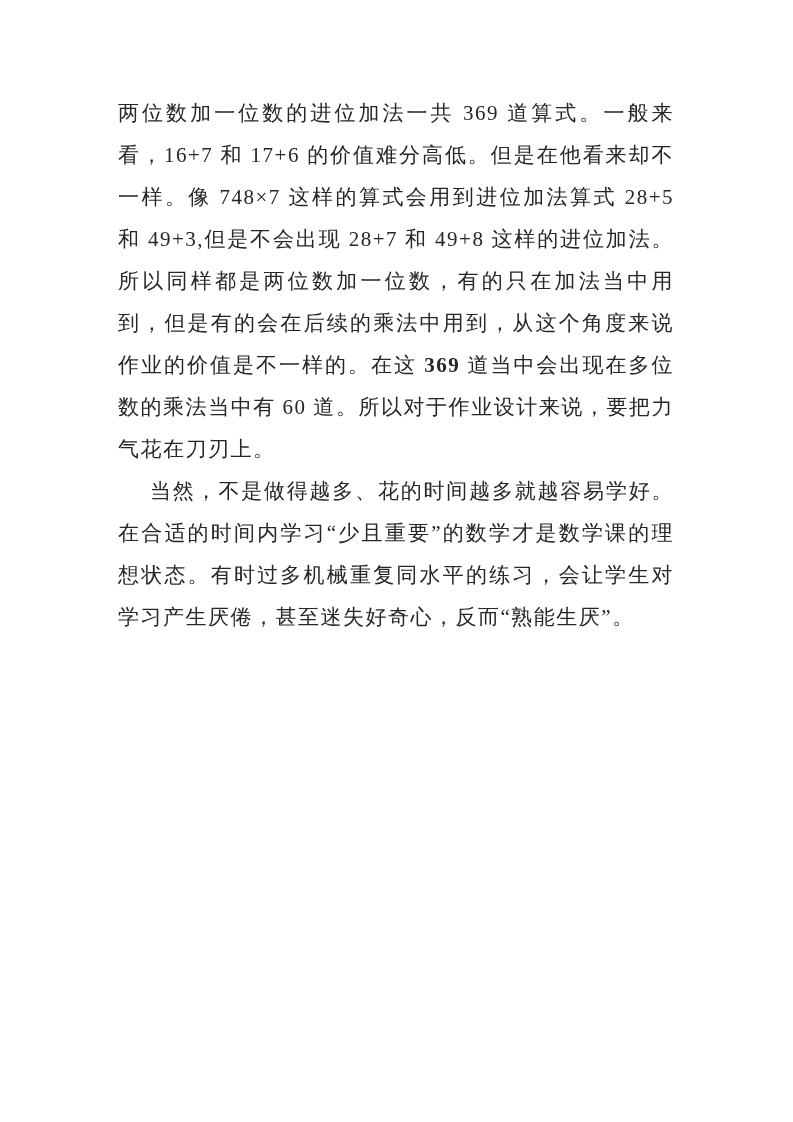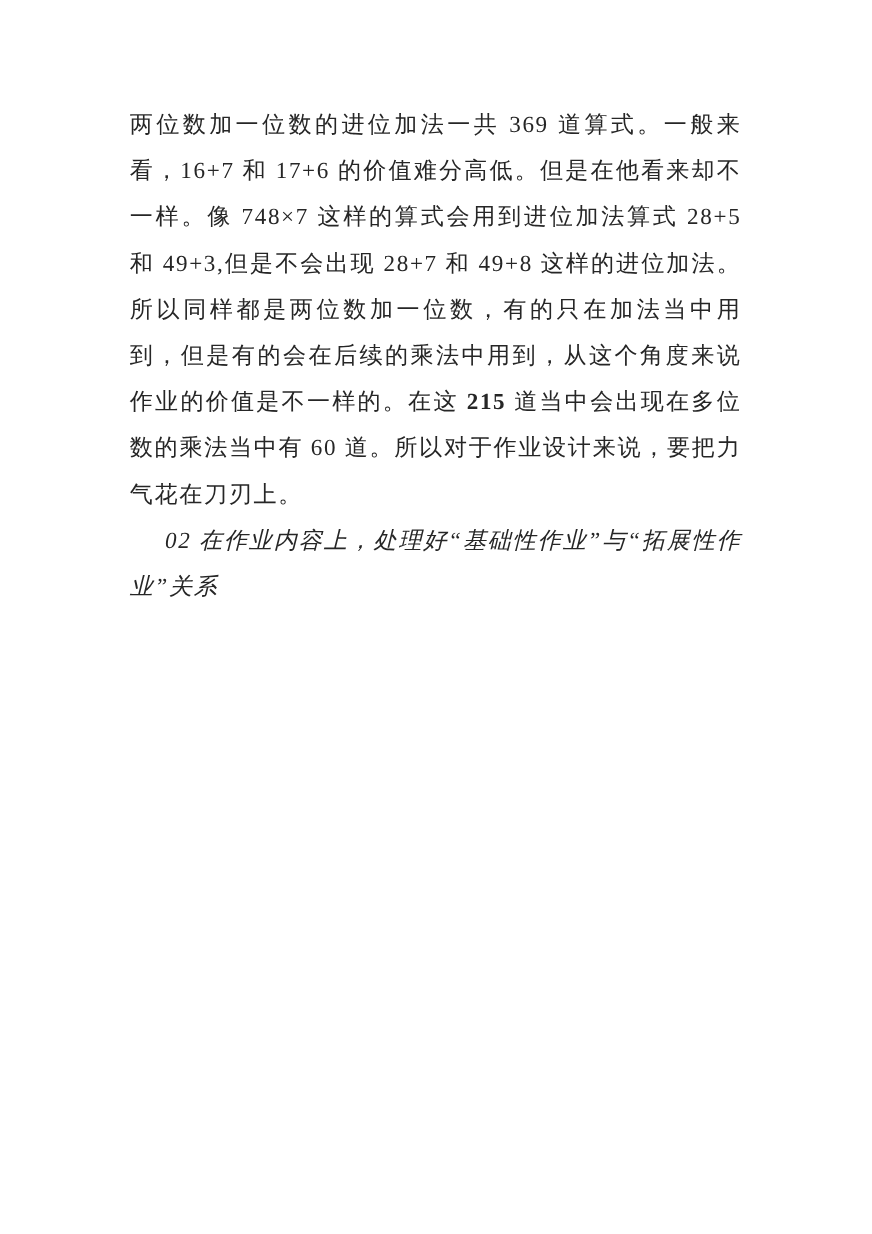--- a/index.html
+++ b/index.html
@@ -43,20 +43,20 @@
     font-weight: 700;
     font-style: normal;
   }
 </style>
 </head>
 <body>
 
 <div class="page">
   <div class="text-block">
 
-    <p class="para"><span>两位数加一位数的进位加法一共 369 道算式。一般来看，16+7 和 17+6 的价值难分高低。但是在他看来却不一样。像 748×7 这样的算式会用到进位加法算式 28+5 和 49+3,但是不会出现 28+7 和 49+8 这样的进位加法。所以同样都是两位数加一位数，有的只在加法当中用到，但是有的会在后续的乘法中用到，从这个角度来说作业的价值是不一样的。在这 </span><span class="bold-num">215</span><span> 道当中会出现在多位数的乘法当中有 60 道。所以对于作业设计来说，要把力气花在刀刃上。</span></p>
+    <p class="para"><span>两位数加一位数的进位加法一共 369 道算式。一般来看，16+7 和 17+6 的价值难分高低。但是在他看来却不一样。像 748×7 这样的算式会用到进位加法算式 28+5 和 49+3,但是不会出现 28+7 和 49+8 这样的进位加法。所以同样都是两位数加一位数，有的只在加法当中用到，但是有的会在后续的乘法中用到，从这个角度来说作业的价值是不一样的。在这 </span><span class="bold-num">369</span><span> 道当中会出现在多位数的乘法当中有 60 道。所以对于作业设计来说，要把力气花在刀刃上。</span></p>
 
+    <p class="para indent"><span>当然，不是做得越多、花的时间越多就越容易学好。在合适的时间内学习“少且重要”的数学才是数学课的理想状态。有时过多机械重复同水平的练习，会让学生对学习产生厌倦，甚至迷失好奇心，反而“熟能生厌”。</span></p>
 
-    <p class="para indent heading"><span>02 在作业内容上，处理好“基础性作业”与“拓展性作业”关系</span></p>
 
 
   </div>
 </div>
 
 </body></html>

